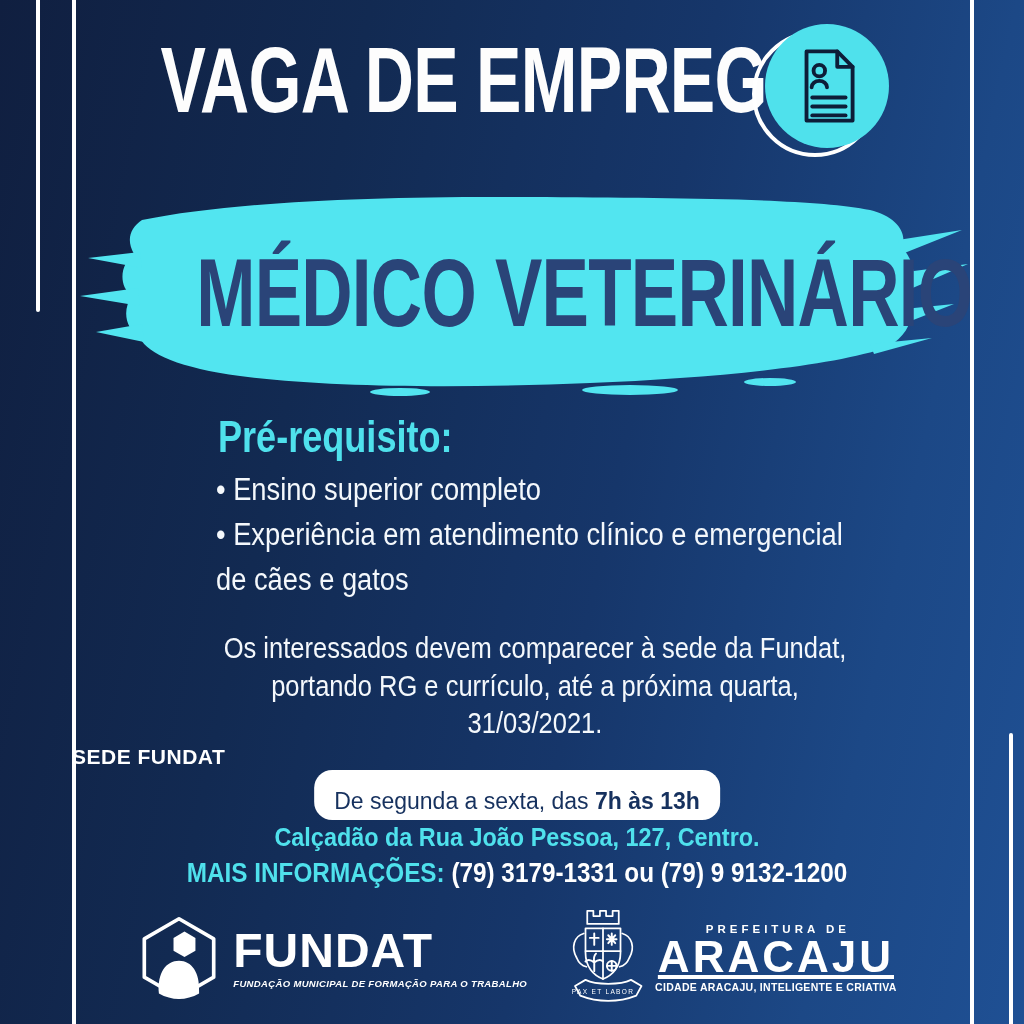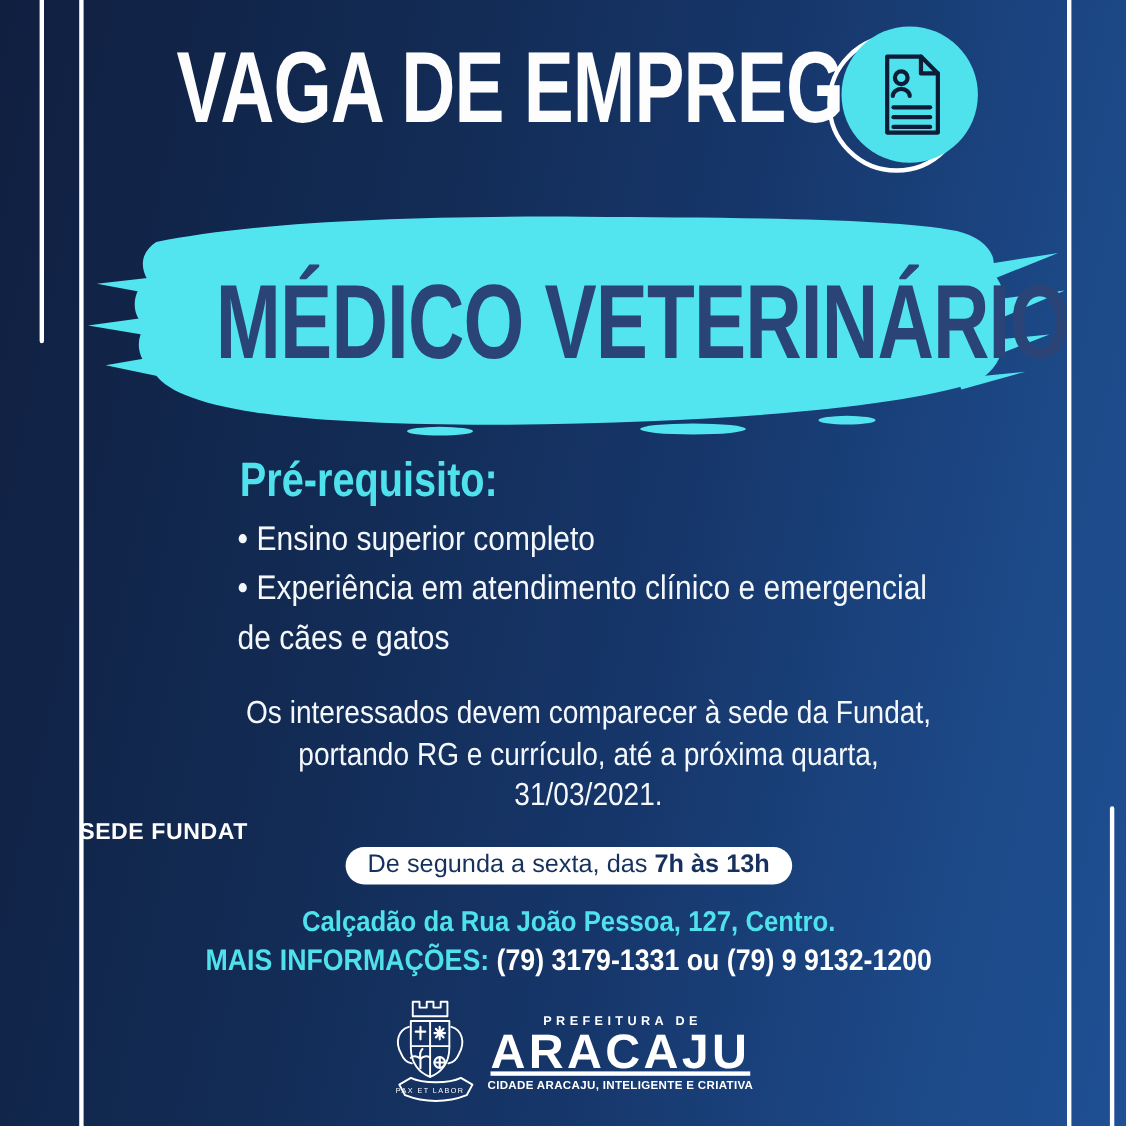--- a/index.html
+++ b/index.html
@@ -45,21 +45,21 @@
     font-size:29px;line-height:1.3;color:#f4f8fc;
     transform:scaleX(0.88);transform-origin:center top;
   }
 
   .sede{
     position:absolute;left:72px;top:745px;width:890px;text-align:left;
     font-size:21px;font-weight:bold;letter-spacing:0.5px;
   }
   .pill{
     position:absolute;left:517px;top:770px;transform:translateX(-50%);
-    background:#fff;color:#16315e;font-size:23px;padding:2px 20px 5px;border-radius:18px;
+    background:#fff;color:#16315e;font-size:23px;padding:18px 20px 5px;border-radius:18px;
     white-space:nowrap;
   }
   .pill b{font-weight:bold;}
 
   .address{
     position:absolute;left:72px;top:822px;width:890px;text-align:center;
     font-size:26px;font-weight:bold;color:#4fe1ec;
     transform:scaleX(0.9);transform-origin:center top;
   }
   .contact{
@@ -141,20 +141,31 @@
   </div>
 
   <div class="sede">SEDE FUNDAT</div>
   <div class="pill"><span>De segunda a sexta, das </span><b>7h às 13h</b></div>
 
   <div class="address">Calçadão da Rua João Pessoa, 127, Centro.</div>
   <div class="contact"><span class="label">MAIS INFORMAÇÕES: </span><span class="phones">(79) 3179-1331 ou (79) 9 9132-1200</span></div>
 
   <div class="footer">
 
+    <div class="fundat-logo">
+      <svg width="84" height="88" viewBox="0 0 92 92" fill="none" stroke="#fff" stroke-width="4" stroke-linejoin="round">
+        <path d="M46,3 84,25 84,67 46,89 8,67 8,25 Z"></path>
+        <path fill="#fff" stroke="none" d="M52,17 l12,7 v14 l-12,7 -12,-7 v-14 z"></path>
+        <path fill="#fff" stroke="none" d="M24,85 c-2,-23 8,-36 22,-36 c14,0 23,13 22,34 l0,2 c-14,8 -30,8 -44,0 z"></path>
+      </svg>
+      <div class="fundat-text">
+        <div class="fundat-name">FUNDAT</div>
+        <div class="fundat-tagline">FUNDAÇÃO MUNICIPAL DE FORMAÇÃO PARA O TRABALHO</div>
+      </div>
+    </div>
 
     <div class="aracaju-logo">
       <svg width="84" height="110" viewBox="0 0 96 120" fill="none" stroke="#fff" stroke-width="2" stroke-linejoin="round" stroke-linecap="round">
         <path d="M30,6 h7 v6 h7.5 v-6 h7 v6 h7.5 v-6 h7 v15 h-36 z"></path>
         <path d="M28,26 h40 v28 c0,16 -9,26 -20,30 c-11,-4 -20,-14 -20,-30 z"></path>
         <path d="M48,26 v58 M28,52 h40"></path>
         <g stroke-width="2.2">
           <path d="M38,32 v13 M33,37 h10"></path>
           <path d="M58,32 v13 M52.5,38.5 h11 M54,34 l8,9 M62,34 l-8,9"></path>
           <path d="M38,75 v-10 M38,65 c-4,-3 -8,-3 -10,-1 M38,65 c4,-3 8,-3 10,-1 M38,65 c-1,-5 0,-8 2,-10"></path>

